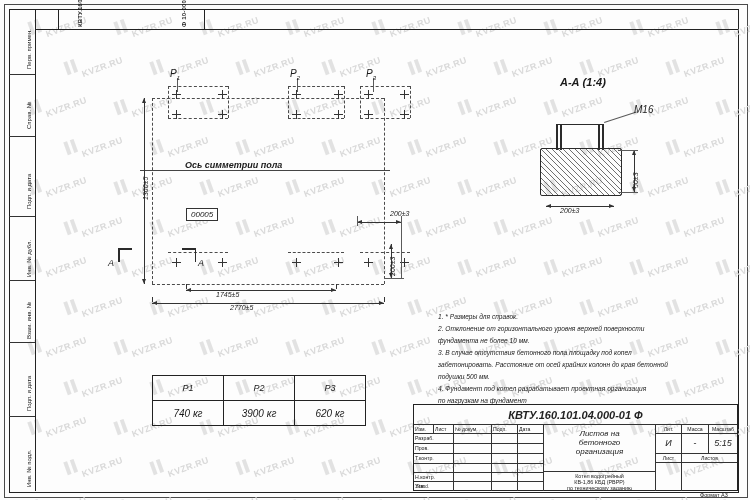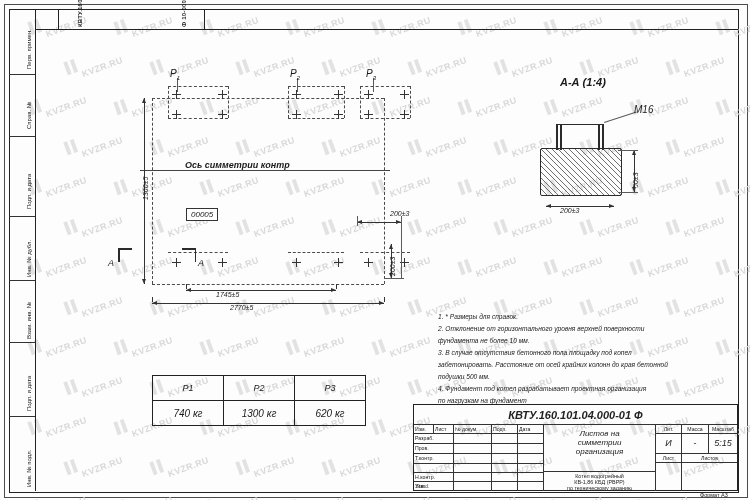--- a/index.html
+++ b/index.html
@@ -373,21 +373,21 @@
     <span>P</span><sub style="font-size:6px;">1</sub>
   </span>
   <span class="txt it" style="left:290px;top:68px;font-size:10px;">
     <span>P</span><sub style="font-size:6px;">2</sub>
   </span>
   <span class="txt it" style="left:366px;top:68px;font-size:10px;">
     <span>P</span><sub style="font-size:6px;">3</sub>
   </span>
 
   <div class="ln" style="left:140px;top:170px;width:250px;height:1px;background:#444;"></div>
-  <span class="txt b it" style="left:182px;top:160px;font-size:9px;background:#fdfdfd;padding:0 3px;">Ось симметрии контр</span>
+  <span class="txt b it" style="left:182px;top:160px;font-size:9px;background:#fdfdfd;padding:0 3px;">Ось симметрии пола</span>
 
   <div class="boxlbl" style="left:186px;top:208px;font-size:8px;">00005</div>
 
   <div class="ln" style="left:118px;top:248px;width:14px;height:1.5px;"></div>
   <div class="ln" style="left:118px;top:248px;width:1.5px;height:14px;"></div>
   <span class="txt it" style="left:108px;top:258px;font-size:9px;">A</span>
 
   <div class="ln" style="left:182px;top:248px;width:14px;height:1.5px;"></div>
   <div class="ln" style="left:194.5px;top:248px;width:1.5px;height:14px;"></div>
   <span class="txt it" style="left:198px;top:258px;font-size:9px;">A</span>
@@ -462,21 +462,21 @@
 
   <table class="ptable">
     <tbody>
         <tr>
       <td><span>P1</span></td>
       <td><span>P2</span></td>
       <td><span>P3</span></td>
     </tr>
     <tr>
       <td class="val">740 кг</td>
-      <td class="val">1300 кг</td>
+      <td class="val">3900 кг</td>
       <td class="val">620 кг</td>
     </tr>
   </tbody>
     </table>
 
   <div class="stamp">
 
     <div class="sc" style="left:0;top:0;width:323px;height:20px;border-right:none;display:flex;align-items:center;justify-content:center;">
       <span class="stitle" style="position:static;">КВТУ.160.101.04.000-01  Ф</span>
     </div>
@@ -512,21 +512,21 @@
     <div class="sc" style="left:78px;top:68px;width:26px;height:9px;"></div>
     <div class="sc" style="left:104px;top:68px;width:26px;height:9px;"></div>
 
     <div class="sc" style="left:0;top:77px;width:40px;height:9px;border-bottom:none;">Утв.</div>
     <div class="sc" style="left:40px;top:77px;width:38px;height:9px;border-bottom:none;"></div>
     <div class="sc" style="left:78px;top:77px;width:26px;height:9px;border-bottom:none;"></div>
     <div class="sc" style="left:104px;top:77px;width:26px;height:9px;border-bottom:none;"></div>
 
     <div class="sc" style="left:130px;top:20px;width:112px;height:47px;text-align:center;padding-top:4px;">
       <div class="sname" style="position:static;">Листов на</div>
-      <div class="sname" style="position:static;">симметрии</div>
+      <div class="sname" style="position:static;">бетонного</div>
       <div class="sname" style="position:static;">организация</div>
     </div>
 
     <div class="sc" style="left:130px;top:67px;width:112px;height:19px;border-bottom:none;text-align:center;font-size:5.4px;line-height:6.2px;padding-top:1px;">
       <div>Котел водогрейный</div>
       <div>КВ-1,86 КБД (РВРР)</div>
       <div>по техническому заданию</div>
     </div>
 
     <div class="sc" style="left:242px;top:20px;width:26px;height:9px;text-align:center;">Лит.</div>

